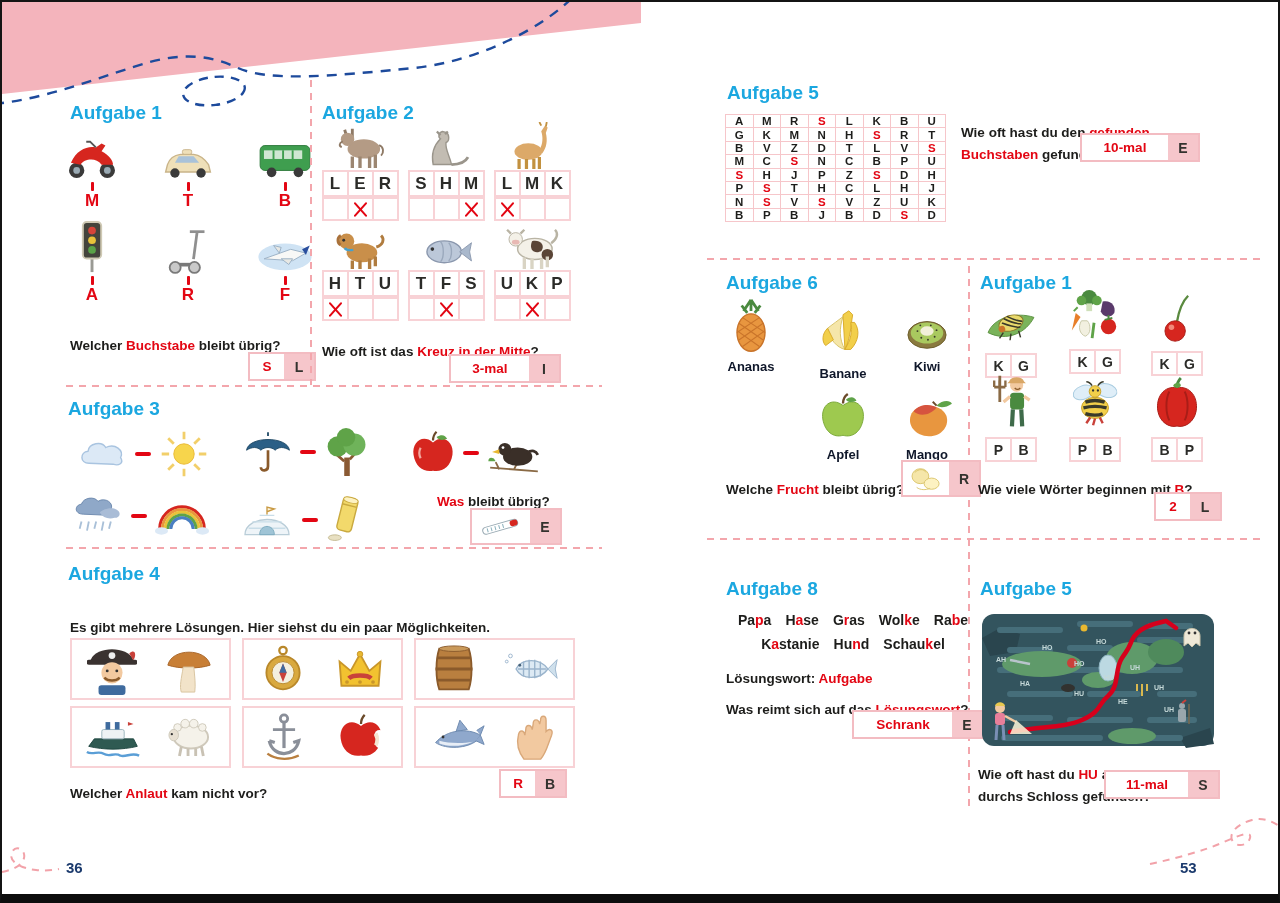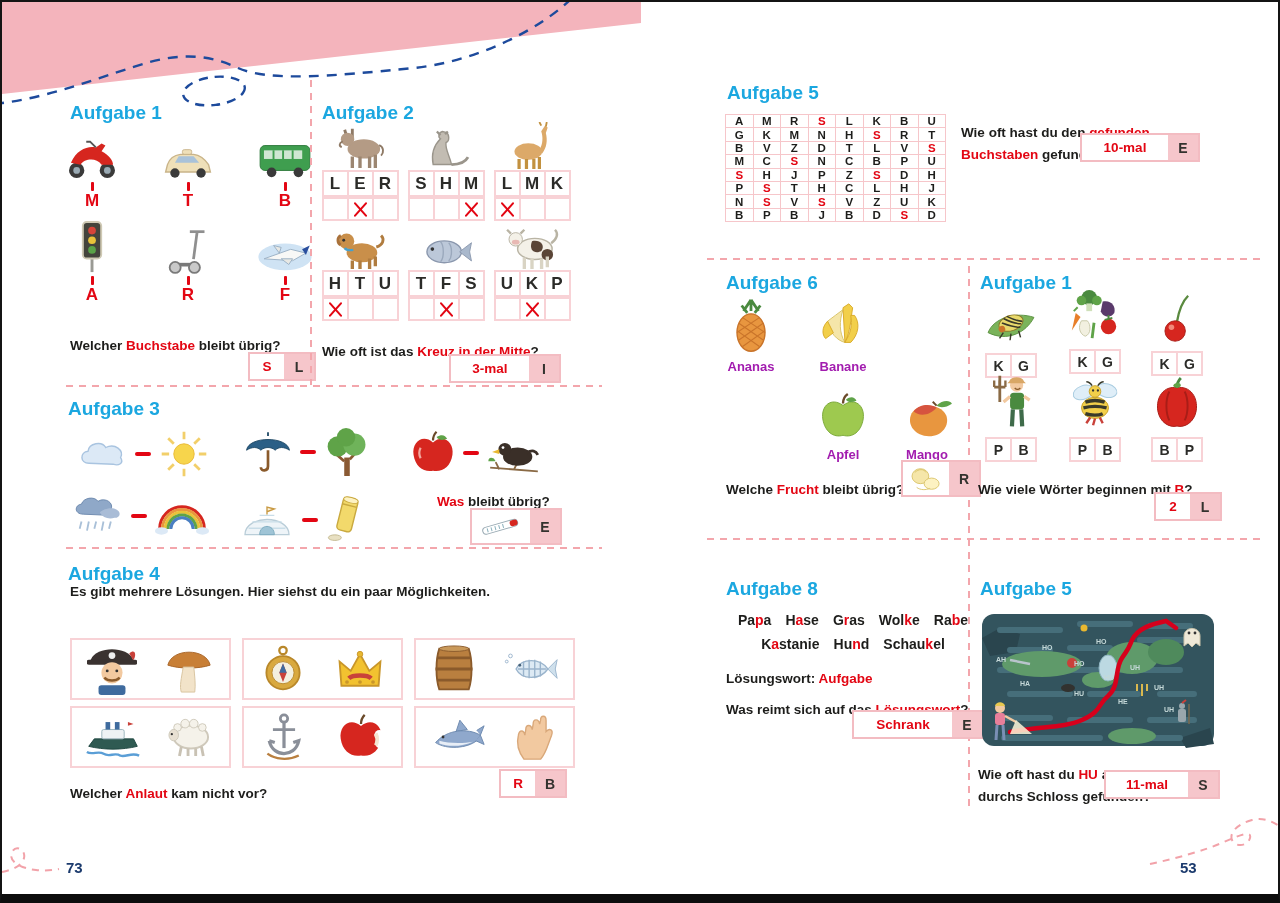--- a/index.html
+++ b/index.html
@@ -36,21 +36,21 @@
   .pair{position:absolute;display:flex;align-items:center;gap:7px;}
   .pdash{width:16px;height:3.5px;background:#e30613;border-radius:2px;flex:none;}
   .t4box{position:absolute;width:153px;height:58px;border:2px solid #f8d2d6;background:#fff;
          display:flex;align-items:center;justify-content:space-around;padding:0 2px;}
   table.g5{position:absolute;border-collapse:collapse;}
   table.g5 td{width:26.5px;height:12.4px;border:1.5px solid #f6c6ca;font-size:11.5px;font-weight:700;
               text-align:center;color:#1d1d1b;padding:0;}
   table.g5 td.rd{color:#e30613;}
   .fruit{position:absolute;width:80px;text-align:center;}
   .fruit .illu{height:56px;display:flex;align-items:flex-end;justify-content:center;}
-  .fruit-label{font-size:13px;font-weight:800;color:#a21caf;margin-top:5px;}
+  .fruit-label{font-size:13px;font-weight:800;color:#0f172a;margin-top:5px;}
   .t7item{position:absolute;width:80px;text-align:center;}
   .t7item .illu{height:52px;display:flex;align-items:flex-end;justify-content:center;}
   .pb{display:inline-flex;border:2px solid #f8d2d6;background:#fff;margin-top:7px;}
   .pb span{width:23px;height:21px;display:flex;align-items:center;justify-content:center;font-size:14px;font-weight:700;color:#2b2b28;}
   .pb span + span{border-left:2px solid #f8d2d6;}
   .words{position:absolute;width:300px;text-align:center;font-size:14px;font-weight:700;color:#1d1d1b;}
   .words .w{display:inline-block;margin:0 7px;text-align:center;}
   .pagenum{position:absolute;font-size:15px;font-weight:800;color:#1b3a6d;}
   .mazebox{position:absolute;width:236px;height:144px;}
   .mlab{position:absolute;font-size:7px;font-weight:700;color:#c5d8d8;}
@@ -430,21 +430,21 @@
               <path d="M10 11.5 v4 M14 11.5 v4 M18 11.5 v4 M22 11.5 v4 M26 11.5 v4" stroke="#8ab0bc" stroke-width="1"></path>
             </g>
           </svg>
         </span>
       <span class="l">E</span>
     </div>
 
     <div class="hdash" style="left:64px;top:545px;width:536px"></div>
 
     <div class="task-h" style="left:66px;top:561px">Aufgabe 4</div>
-    <p class="intro" style="left:68px;top:568px">Es gibt mehrere Lösungen. Hier siehst du ein paar Möglichkeiten.</p>
+    <p class="intro" style="left:68px;top:604px">Es gibt mehrere Lösungen. Hier siehst du ein paar Möglichkeiten.</p>
     <div class="t4box" style="left:68px;top:636px">
       <span>
           <svg width="50" height="54" viewBox="0 0 52 56">
             <path d="M4 18 C10 4 42 4 48 18 L48 21 L4 21 Z" fill="#3a3230"></path>
             <path d="M2 21 L50 21" stroke="#3a3230" stroke-width="5" stroke-linecap="round"></path>
             <circle cx="26" cy="14" r="3.5" fill="#eee"></circle>
             <path d="M44 12 C50 6 52 14 48 19 Z" fill="#c9413a"></path>
             <circle cx="26" cy="32" r="11" fill="#f2c9a0"></circle>
             <path d="M18 37 C22 41 30 41 34 37" stroke="#8a5a2b" stroke-width="2.5" fill="none"></path>
             <circle cx="21" cy="30" r="1.5" fill="#333"></circle>
@@ -561,21 +561,21 @@
     </div>
     <p class="q" style="left:68px;top:770px"><span>Welcher </span><span class="red">Anlaut</span><span> kam nicht vor?</span></p>
     <div class="ans" style="left:497px;top:767px">
       <span class="v">R</span>
       <span class="l">B</span>
     </div>
 
     <svg class="abs" style="left:0;top:838px;width:62px;height:46px;overflow:visible" viewBox="0 0 62 46">
       <path d="M0 32 C10 30 20 26 22 18 C24 10 14 4 10 12 C6 20 16 28 34 30 C42 31 50 30 57 29" fill="none" stroke="#f2a2a9" stroke-width="2" stroke-dasharray="7 6"></path>
     </svg>
-    <div class="pagenum" style="left:64px;top:857px">73</div>
+    <div class="pagenum" style="left:64px;top:857px">36</div>
   </div>
 
   <div class="page pageR">
 
     <div class="task-h" style="left:84px;top:80px">Aufgabe 5</div>
     <table class="g5" style="left:82px;top:112px">
       <tbody>
           <tr>
             <td>A</td>
             <td>M</td>
@@ -672,30 +672,49 @@
     <div class="fruit" style="left:68px;top:296px">
       <div class="illu">
           <svg width="46" height="56" viewBox="0 0 48 60">
             <path d="M24 2 L16 14 M24 2 L24 14 M24 2 L32 14 M14 8 L20 16 M34 8 L28 16" stroke="#4a8a3f" stroke-width="3" fill="none"></path>
             <ellipse cx="24" cy="37" rx="15" ry="20" fill="#e8963f" stroke="#c9742a" stroke-width="1.5"></ellipse>
             <path d="M11 27 L37 45 M9 35 L33 52 M15 21 L39 37 M37 27 L11 45 M39 35 L15 52 M33 21 L9 37" stroke="#c9742a" stroke-width="1.2"></path>
           </svg>
         </div>
       <div class="fruit-label">Ananas</div>
     </div>
-    <div class="fruit" style="left:160px;top:296px">
+    <div class="fruit" style="left:160px;top:303px">
       <div class="illu">
           <svg width="54" height="54" viewBox="0 0 56 56">
             <path d="M28 10 C24 22 24 34 30 44 C22 42 14 34 12 22 L20 16 Z" fill="#f5e6a9" stroke="#d9c46a"></path>
             <path d="M28 8 L34 4 L38 8 C36 20 36 32 30 44 Z" fill="#f2cf4a" stroke="#d9ab2a"></path>
             <path d="M12 22 C6 28 6 36 10 40 L18 34 Z" fill="#f2cf4a" stroke="#d9ab2a"></path>
             <path d="M40 16 C46 24 44 36 36 44 L30 44 C36 34 38 26 36 16 Z" fill="#f2cf4a" stroke="#d9ab2a"></path>
           </svg>
         </div>
       <div class="fruit-label">Banane</div>
+    </div>
+    <div class="fruit" style="left:244px;top:296px">
+      <div class="illu">
+          <svg width="50" height="42" viewBox="0 0 52 44">
+            <ellipse cx="26" cy="24" rx="20" ry="14" fill="#8a7a3f" stroke="#6b5c2a"></ellipse>
+            <ellipse cx="26" cy="22" rx="17" ry="11" fill="#a9c95f"></ellipse>
+            <ellipse cx="26" cy="20" rx="7" ry="5" fill="#f2f0d9"></ellipse>
+            <g fill="#3a3a2a">
+              <circle cx="16" cy="20" r="1"></circle>
+              <circle cx="20" cy="27" r="1"></circle>
+              <circle cx="27" cy="29" r="1"></circle>
+              <circle cx="34" cy="26" r="1"></circle>
+              <circle cx="36" cy="19" r="1"></circle>
+              <circle cx="30" cy="14" r="1"></circle>
+              <circle cx="19" cy="14" r="1"></circle>
+            </g>
+          </svg>
+        </div>
+      <div class="fruit-label">Kiwi</div>
     </div>
     <div class="fruit" style="left:244px;top:384px">
       <div class="illu">
           <svg width="50" height="46" viewBox="0 0 52 48">
             <path d="M10 18 C18 6 40 8 46 20 C50 30 42 42 28 42 C14 42 4 30 10 18 Z" fill="#e8963f"></path>
             <path d="M12 16 C18 8 30 8 36 12 C30 20 18 22 12 16 Z" fill="#d6543f"></path>
             <path d="M36 10 C42 4 50 4 52 8 C46 12 40 13 36 10 Z" fill="#5fa348"></path>
             <path d="M36 10 L32 6" stroke="#6b4a2a" stroke-width="2"></path>
           </svg>
         </div>

